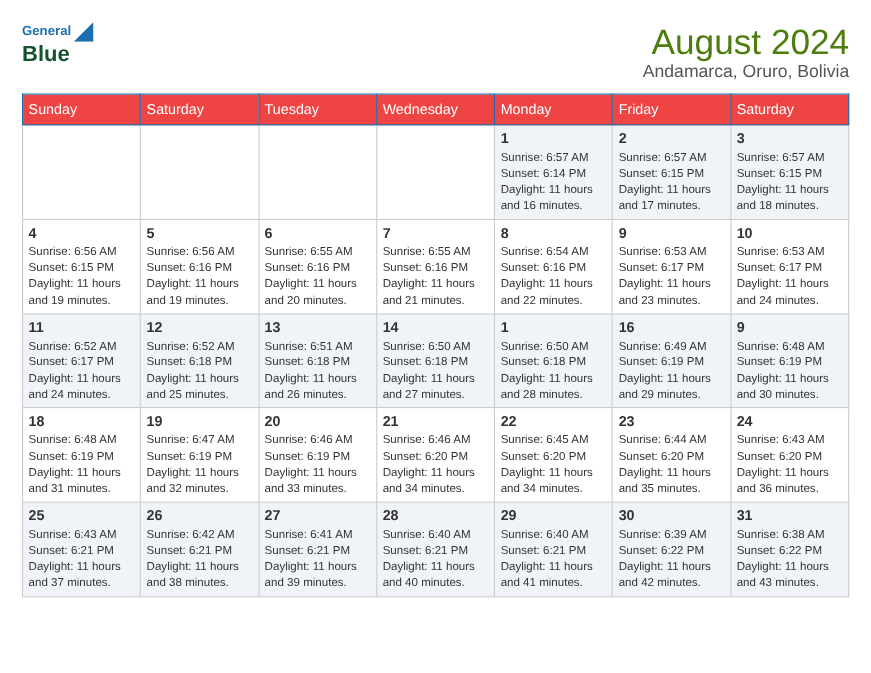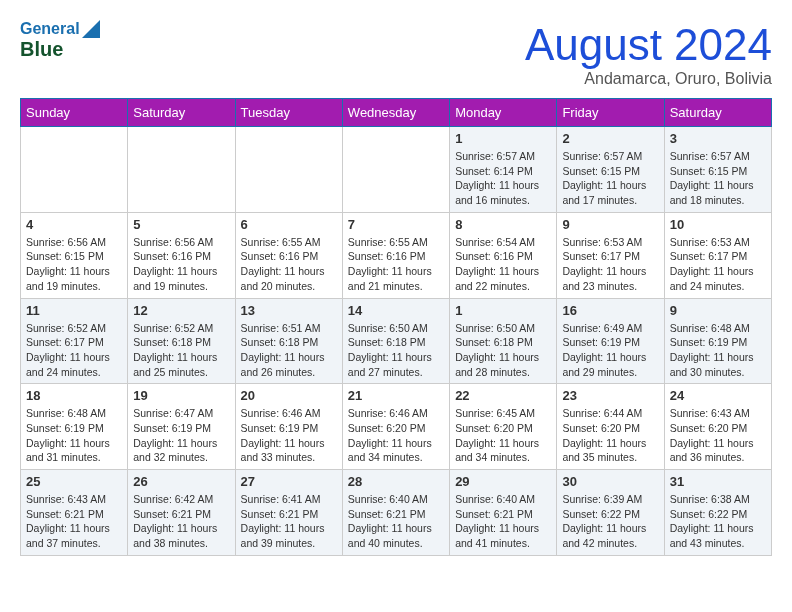--- a/index.html
+++ b/index.html
@@ -14,47 +14,47 @@
       display: flex;
       justify-content: space-between;
       align-items: flex-start;
       margin-bottom: 10px;
     }
     .logo {
       display: flex;
       align-items: center;
     }
     .logo-text {
-      font-size: 16px;
+      font-size: 12px;
       font-weight: bold;
       color: #333;
       line-height: 1.1;
     }
     .logo-text span {
       color: #1a6faf;
     }
     .title-block {
       text-align: right;
     }
     .cal-title {
-      font-size: 44px;
-      color: #1d4ed8;
+      font-size: 32px;
+      color: #4d7c0f;
       font-weight: normal;
     }
     .cal-subtitle {
       font-size: 16px;
       color: #555;
     }
     table {
       width: 100%;
       border-collapse: collapse;
       font-size: 11px;
     }
     thead tr th {
-      background-color: #a21caf;
+      background-color: #ef4444;
       color: #fff;
       padding: 6px 5px;
       text-align: left;
       font-size: 13px;
       font-weight: normal;
       border: 1px solid #1a6faf;
     }
     tbody tr td {
       vertical-align: top;
       padding: 4px 5px;

